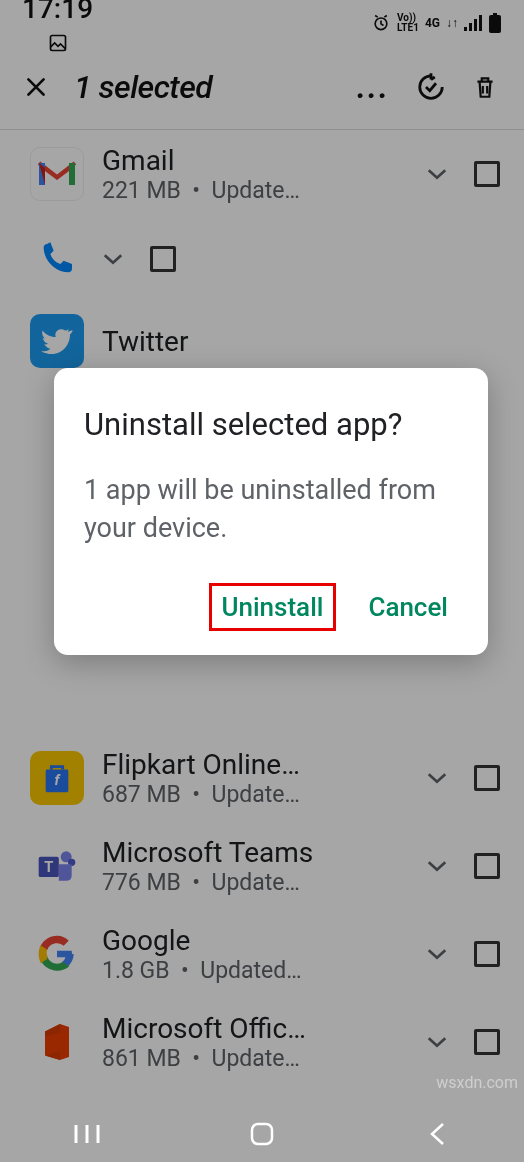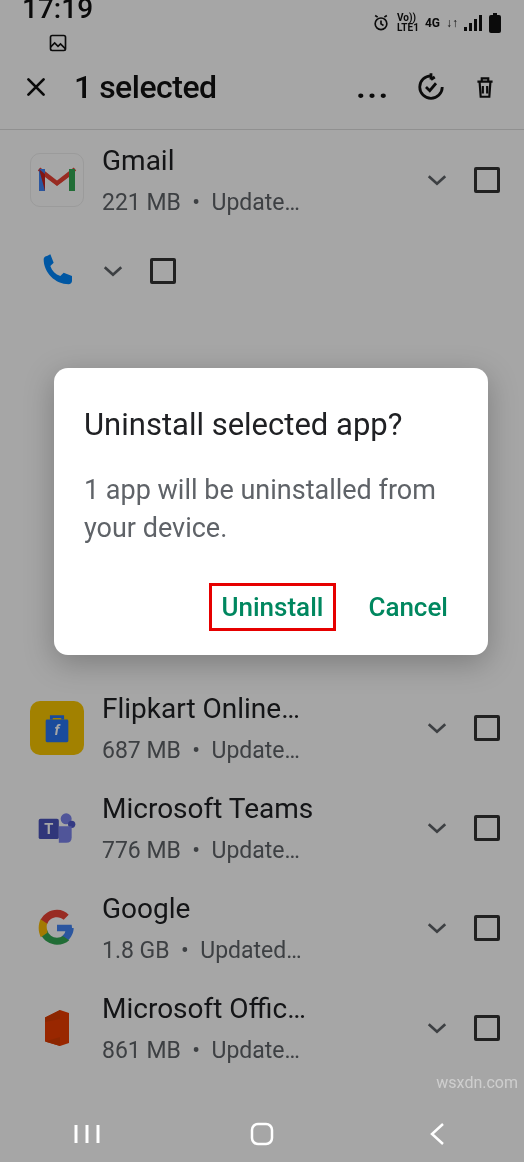--- a/index.html
+++ b/index.html
@@ -4,32 +4,32 @@
   <style>
     * { margin: 0; padding: 0; box-sizing: border-box; font-family: Roboto, Arial, sans-serif; }
     body { width: 524px; height: 1162px; background: #fff; position: relative; overflow: hidden; }
     
     .dim-overlay { position: absolute; inset: 0; background: rgba(0,0,0,0.35); z-index: 10; pointer-events: none; }
     
     .status-bar { height: 45px; display: flex; justify-content: space-between; align-items: center; padding: 0 22px; color: #111; font-weight: 500; }
     .status-left { display: flex; align-items: center; gap: 8px; font-size: 28px; flex-direction: column; }
     .status-right { display: flex; align-items: center; gap: 6px; font-size: 16px; }
     
-    .header { height: 85px; display: flex; align-items: center; padding: 0 18px; gap: 12px; border-bottom: 1px solid #ddd; }
+    .header { height: 85px; display: flex; align-items: center; padding: 0 18px; gap: 12px; border-bottom: 1px solid #ddd; font-style: italic; }
     .close-btn { width: 36px; height: 36px; display: flex; align-items: center; justify-content: center; }
     .header-title { flex: 1; font-size: 32px; font-weight: 500; color: #111; margin-left: 8px; letter-spacing: -0.5px; }
     .overflow-dots { font-size: 32px; font-weight: 700; color: #111; letter-spacing: 2px; margin-right: 8px; }
     .header-icon { width: 42px; height: 42px; display: flex; align-items: center; justify-content: center; }
     
     .app-list { }
     .app-row { display: flex; align-items: center; padding: 14px 24px 14px 30px; gap: 18px; }
     .app-icon { width: 54px; height: 54px; border-radius: 10px; display: flex; align-items: center; justify-content: center; flex-shrink: 0; }
     .app-info { flex: 1; min-width: 0; }
     .app-name { font-size: 28px; color: #202124; white-space: nowrap; overflow: hidden; text-overflow: ellipsis; }
-    .app-meta { font-size: 23px; color: #5f6368; margin-top: 12px; white-space: nowrap; overflow: hidden; text-overflow: ellipsis; }
+    .app-meta { font-size: 23px; color: #5f6368; margin-top: 0; white-space: nowrap; overflow: hidden; text-overflow: ellipsis; }
     .chevron { width: 30px; color: #5f6368; }
     .checkbox { width: 26px; height: 26px; border: 3px solid #333; border-radius: 2px; flex-shrink: 0; }
     
     .gmail-icon { background: #fff; border: 1px solid #eee; }
     .truecaller-icon { background: #fff; }
     .twitter-icon { background: #1d9bf0; }
     .flipkart-icon { background: #f9c700; }
     .teams-icon { background: #fff; }
     .google-icon { background: #fff; }
     .office-icon { background: #fff; }
@@ -142,20 +142,30 @@
         </svg>
     </div>
     <div class="chevron">
       <svg width="22" height="14" viewBox="0 0 24 14">
           <path d="M3 3l9 8 9-8" fill="none" stroke="#5f6368" stroke-width="3"></path>
         </svg>
     </div>
     <div class="checkbox"></div>
   </div>
 
+  <div class="app-row" style="padding-bottom:0;">
+    <div class="app-icon twitter-icon">
+      <svg width="32" height="26" viewBox="0 0 24 20">
+          <path d="M23 2c-1 .5-2 .8-3 1 1-1 1-2 1-2-1 .6-2 1-3 1-1-1-2-1-3-1-3 0-5 3-4 6-4 0-8-2-10-5-1 2 0 5 2 6-1 0-2 0-2-1 0 2 2 5 4 5-1 1-2 1-3 0 1 2 3 4 5 4-2 2-5 2-7 2 2 1 5 2 8 2 9 0 14-8 14-15 1-1 2-2 2-3z" fill="#fff"></path>
+        </svg>
+    </div>
+    <div class="app-info">
+      <div class="app-name">Twitter</div>
+    </div>
+  </div>
 
   <div style="height:380px;"></div>
 
   <div class="app-row" style="padding-top:0;">
     <div class="app-icon flipkart-icon">
       <svg width="34" height="34" viewBox="0 0 24 24">
           <rect x="4" y="6" width="16" height="16" rx="1" fill="#2874f0"></rect>
           <path d="M8 6V4h8v2" fill="none" stroke="#2874f0" stroke-width="2"></path>
           <text x="12" y="17" font-size="10" fill="#fff" text-anchor="middle" font-style="italic" font-weight="bold">f</text>
         </svg>

